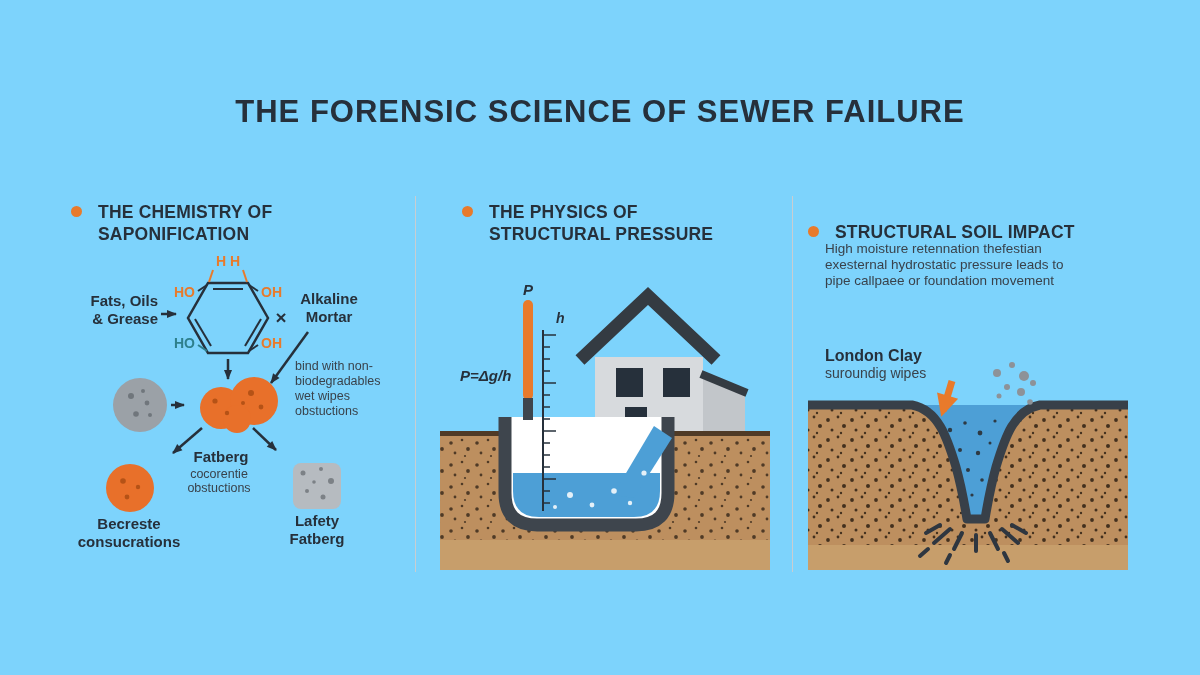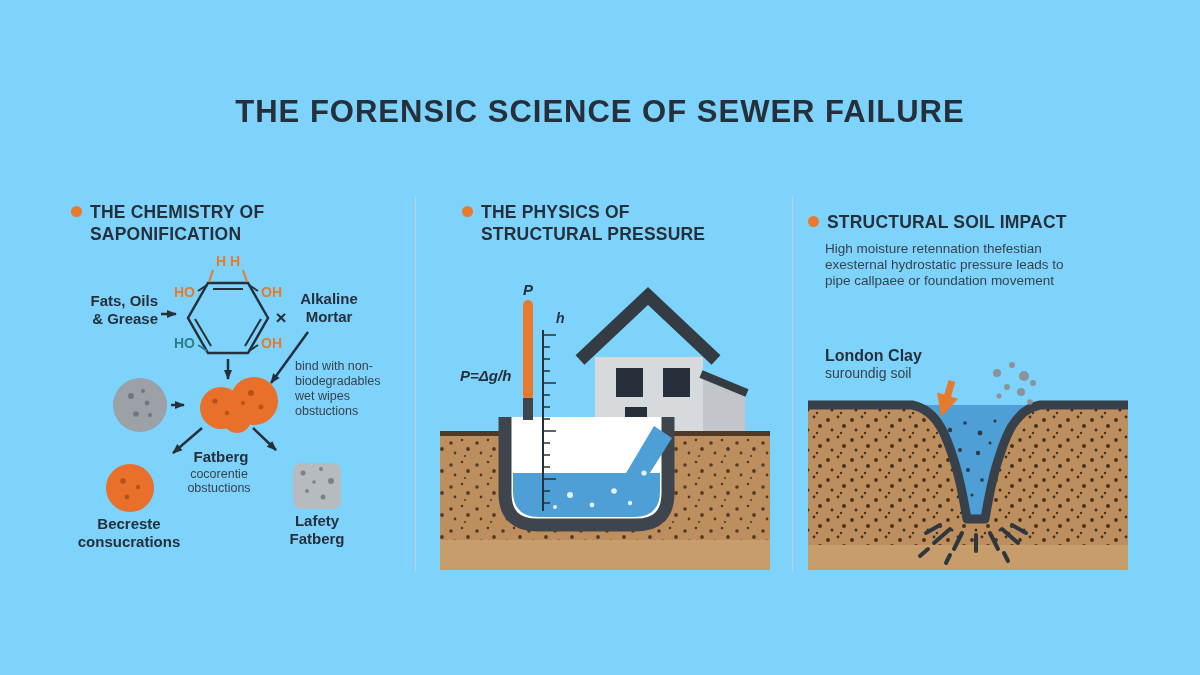--- a/index.html
+++ b/index.html
@@ -3,21 +3,21 @@
 <meta charset="utf-8">
 <style>
   * { margin:0; padding:0; box-sizing:border-box; }
   html,body { width:1200px; height:675px; background:#fff; font-family:"Liberation Sans", sans-serif; }
   .canvas { position:relative; width:1200px; height:675px; background:#7dd3fc; overflow:hidden; }
   .title { position:absolute; top:94px; left:0; width:100%; text-align:center;
            font-size:31px; font-weight:700; letter-spacing:1px; color:#26303B; }
   .divider { position:absolute; top:196px; width:1px; height:376px; background:#C9CDD1; }
   .panel { position:absolute; }
   .illus { position:absolute; left:0; top:0; }
-  .panel-heading { position:absolute; display:flex; gap:8px; align-items:flex-start; z-index:3; }
+  .panel-heading { position:absolute; display:flex; gap:16px; align-items:flex-start; z-index:3; }
   .bullet { width:11px; height:11px; border-radius:50%; background:#E87A2B; margin-top:5px; flex:none; }
   .heading-text { font-size:17.5px; font-weight:700; line-height:1.28; color:#26303B; letter-spacing:.2px; }
   .body-text { position:absolute; font-size:13.5px; color:#39424B; line-height:1.18; z-index:3; }
   .clay-block { position:absolute; z-index:3; }
   .clay-title { font-size:16px; font-weight:700; color:#26303B; }
   .clay-sub { font-size:14px; color:#39424B; }
   svg text { font-family:"Liberation Sans", sans-serif; }
   .t-b15 { font-size:15px; font-weight:700; fill:#26303B; }
   .t-b19 { font-size:19px; font-weight:700; fill:#26303B; }
   .t-chem { font-size:14px; font-weight:700; }
@@ -205,34 +205,34 @@
         <line x1="123" y1="284" x2="136" y2="284"></line>
         <line x1="123" y1="296" x2="130" y2="296"></line>
         <line x1="123" y1="308" x2="130" y2="308"></line>
       </g>
       <text x="136" y="128" class="t-chem it" fill="#26303B">h</text>
       <text x="40" y="186" class="t-b15 it">P=Δg/h</text>
     </svg>
   </section>
 
   <section class="panel" style="left:800px; top:195px; width:335px; height:385px;">
-    <div class="panel-heading" style="left:8px; top:16px;">
+    <div class="panel-heading" style="left:8px; top:26px;">
       <span class="bullet"></span>
       <div class="heading-text">STRUCTURAL SOIL IMPACT</div>
     </div>
 
     <div class="body-text" style="left:25px; top:46px; width:300px;">
       <div>High moisture retennation thefestian</div>
       <div>exesternal hydrostatic pressure leads to</div>
       <div>pipe callpaee or foundation movement</div>
     </div>
 
     <div class="clay-block" style="left:25px; top:152px;">
       <div class="clay-title">London Clay</div>
-      <div class="clay-sub">suroundig soil</div>
+      <div class="clay-sub">suroundig wipes</div>
     </div>
 
     <svg class="illus" width="335" height="385" viewBox="0 0 335 385">
       <defs>
         <pattern id="soilP3" width="24" height="20" patternUnits="userSpaceOnUse">
           <rect width="24" height="20" fill="#BD8F5F"></rect>
           <circle cx="4" cy="5" r="1.9" fill="#43301E"></circle>
           <circle cx="14" cy="2" r="1.4" fill="#43301E"></circle>
           <circle cx="20" cy="11" r="2" fill="#43301E"></circle>
           <circle cx="8" cy="15" r="1.5" fill="#43301E"></circle>

